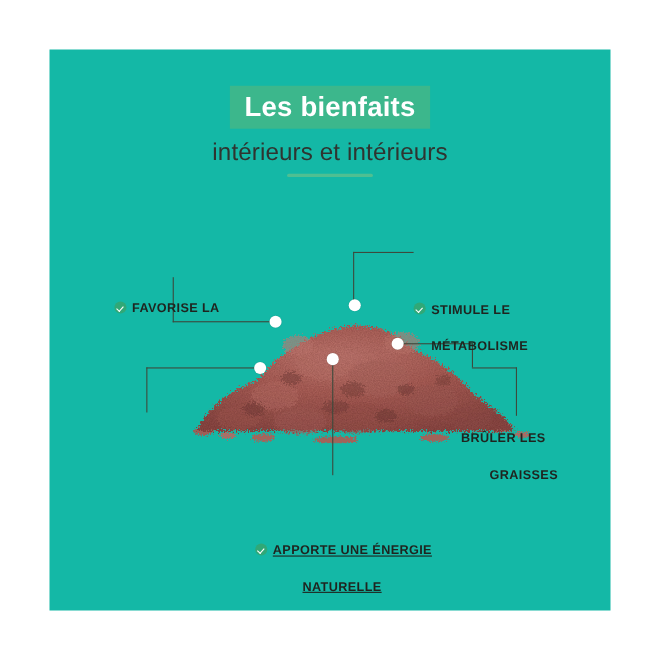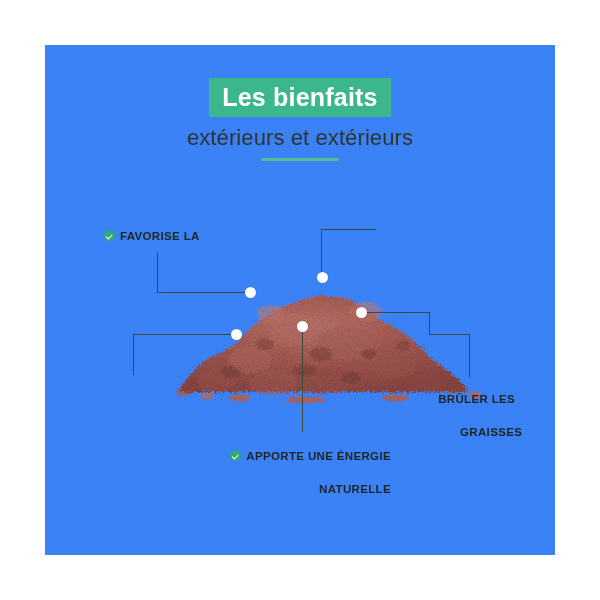--- a/index.html
+++ b/index.html
@@ -19,21 +19,21 @@
     height: 600px;
     background: #ffffff;
   }
   
   #panel {
     position: absolute;
     left: 45px;
     top: 45px;
     width: 510px;
     height: 510px;
-    background: #3b82f6;
+    background: #14b8a6;
   }
   
   #header {
     position: absolute;
     left: 0;
     top: 33px;
     width: 510px;
     text-align: center;
   }
   #title-band-wrap {
@@ -107,20 +107,21 @@
     font-weight: bold;
     color: #1f241f;
     letter-spacing: 0.35px;
     line-height: 1.42;
     text-transform: uppercase;
     white-space: pre-line;
   }
   .callout .row1 {
     display: block;
     white-space: nowrap;
+    margin-top: 45px;
   }
   .callout .rest { display: block; }
   .check {
     display: inline-block;
     width: 11px;
     height: 11px;
     border-radius: 50%;
     background: #30a877;
     position: relative;
     vertical-align: -1px;
@@ -145,21 +146,21 @@
 <body>
 
 <div id="root">
 
   <div id="panel">
 
     <div id="header">
       <span id="title-band-wrap">
         <span id="title-band">Les bienfaits</span>
       </span>
-      <span id="subtitle">extérieurs et extérieurs</span>
+      <span id="subtitle">intérieurs et intérieurs</span>
       <span id="title-underline"></span>
     </div>
 
     <div id="powder">
       <svg width="340" height="115" viewBox="0 0 340 115" xmlns="http://www.w3.org/2000/svg">
         <defs>
           <radialGradient id="gMound" cx="45%" cy="30%" r="75%">
             <stop offset="0%" stop-color="#c27a72"></stop>
             <stop offset="45%" stop-color="#ad6159"></stop>
             <stop offset="100%" stop-color="#8e4a45"></stop>
@@ -240,28 +241,34 @@
     <div class="dot" style="left:191px; top:289px;"></div>
     <div class="dot" style="left:316px; top:267px;"></div>
     <div class="dot" style="left:257px; top:281px;"></div>
 
     <div class="callout ca-left" style="left:59px; top:167px;">
       <span class="row1">
         <span class="check"></span><span>FAVORISE LA</span>
       </span>
     </div>
 
+    <div class="callout ca-right" style="left:331px; top:168px;">
+      <span class="row1">
+        <span class="check"></span><span>STIMULE LE</span>
+      </span>
+      <span class="rest" style="margin-left:16px;">MÉTABOLISME</span>
+    </div>
 
 
     <div class="callout ca-right" style="left:364px; top:330px;">
-      <span class="rest" style="margin-left:22px;text-align:center;">BRÛLER LES</span>
-      <span class="rest" style="margin-left:51px;">GRAISSES</span>
-    </div>
-
-    <div class="callout ca-center" style="left:171px; top:387px; width:175px; text-align:right;">
+      <span class="rest" style="margin-left:10px;">BRÛLER LES</span>
+      <span class="rest" style="margin-left:36px;">GRAISSES</span>
+    </div>
+
+    <div class="callout ca-center" style="left:187px; top:387px; width:175px; text-align:left;text-decoration:underline;">
       <span class="row1">
         <span class="check"></span><span>APPORTE UNE ÉNERGIE</span>
       </span>
-      <span class="rest" style="margin-left:25px;">NATURELLE</span>
+      <span class="rest" style="margin-left:43px;">NATURELLE</span>
     </div>
 
   </div>
 </div>
 
 </body></html>

